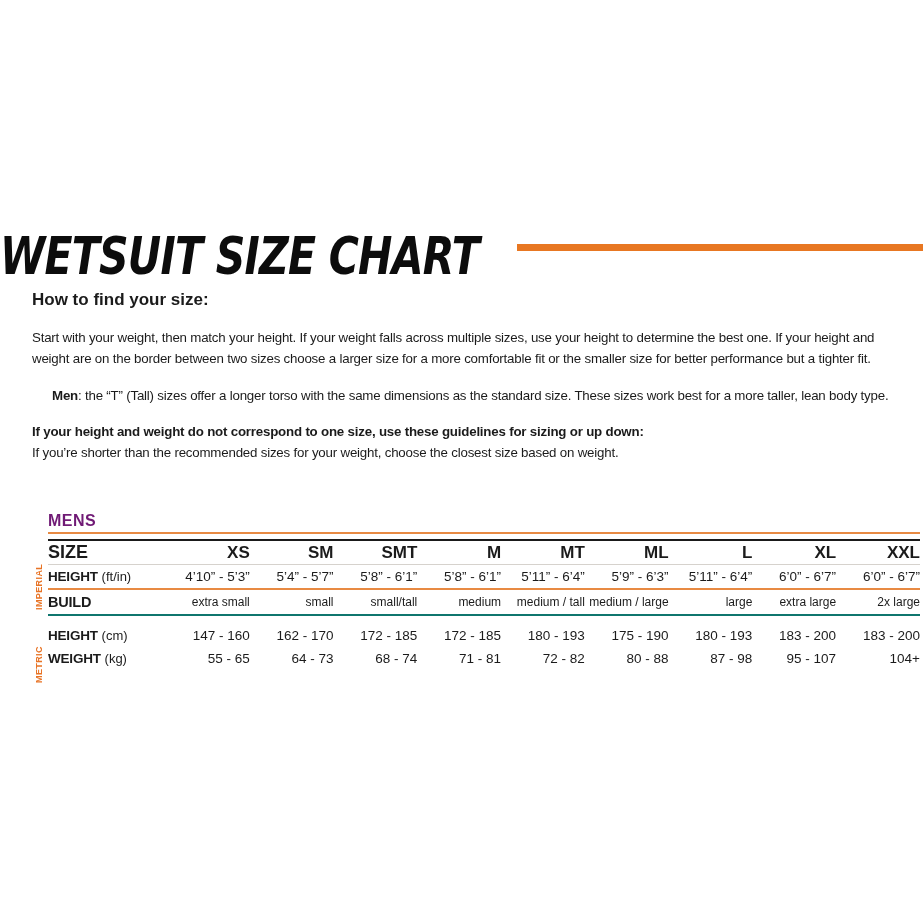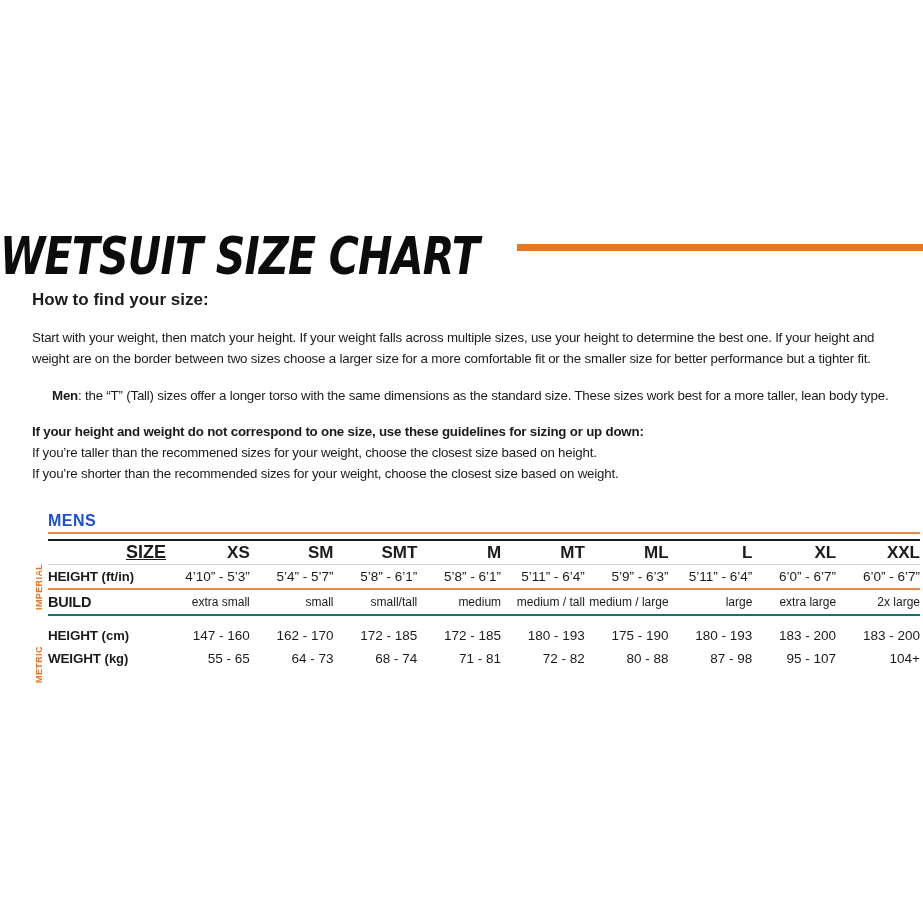--- a/index.html
+++ b/index.html
@@ -30,38 +30,38 @@
   
   .intro{position:absolute;top:290px;left:32px;width:872px;}
   .intro h2{margin:0;font-size:17px;line-height:20px;font-weight:bold;}
   .intro p{margin:0;font-size:13.3px;line-height:21px;letter-spacing:-0.2px;}
   .intro .p1{margin-top:17px;}
   .intro .men{margin-top:16px;white-space:nowrap;margin-left:20px;}
   .intro .gh{margin-top:15px;font-weight:bold;white-space:nowrap;}
   .intro .g{white-space:nowrap;}
   
   .chart{position:absolute;top:512px;left:48px;width:872px;}
-  .mens{font-size:16px;line-height:18px;font-weight:bold;color:#1d4ed8;letter-spacing:0.5px;}
+  .mens{font-size:16px;line-height:18px;font-weight:bold;color:#701a75;letter-spacing:0.5px;}
   .mens-rule{margin-top:2px;height:2px;background:#e88a43;}
   table{
     width:100%;margin-top:5px;
     border-collapse:collapse;table-layout:fixed;
     border-top:2px solid #1a1a1a;
   }
   col.lblcol{width:118px;}
   th,td{padding:0;vertical-align:middle;}
   thead th{
     height:23px;font-size:17px;font-weight:bold;
     text-align:right;border-bottom:1px solid #d6d2cd;
   }
-  thead th.lbl{text-align:right;font-size:18px;text-decoration:underline;}
+  thead th.lbl{text-align:left;font-size:18px;}
   td{height:23px;font-size:13.5px;text-align:right;}
   td.lbl{text-align:left;font-size:13.5px;}
   td.lbl b{font-weight:bold;letter-spacing:-0.2px;}
-  td.lbl .unit{font-weight:bold;font-size:13px;}
+  td.lbl .unit{font-weight:normal;font-size:13px;}
   tr.build td{
     height:24px;font-size:12px;
     border-top:2px solid #e88a43;border-bottom:2px solid #0f766e;
   }
   tr.build td.lbl{font-size:14.5px;font-weight:bold;}
   tr.metric1 td{padding-top:8px;}
   
   .vlabel{
     position:absolute;left:-15px;width:12px;
     display:flex;align-items:center;justify-content:center;
@@ -78,21 +78,20 @@
 <div class="page">
 
   <h1 class="title">WETSUIT SIZE CHART</h1>
   <div class="title-rule"></div>
 
   <section class="intro">
     <h2>How to find your size:</h2>
     <p class="p1">Start with your weight, then match your height. If your weight falls across multiple sizes, use your height to determine the best one. If your height and weight are on the border between two sizes choose a larger size for a more comfortable fit or the smaller size for better performance but a tighter fit.</p>
     <p class="men"><b>Men</b><span>: the “T” (Tall) sizes offer a longer torso with the same dimensions as the standard size. These sizes work best for a more taller, lean body type.</span></p>
     <p class="gh">If your height and weight do not correspond to one size, use these guidelines for sizing or up down:</p>
-    <p class="g">If you’re taller than the recommened sizes for your weight, choose the closest size based on height.</p>
     <p class="g">If you’re shorter than the recommended sizes for your weight, choose the closest size based on weight.</p>
   </section>
 
   <section class="chart">
     <div class="mens">MENS</div>
     <div class="mens-rule"></div>
 
     <span class="vlabel imperial">IMPERIAL</span>
     <span class="vlabel metric">METRIC</span>
 

